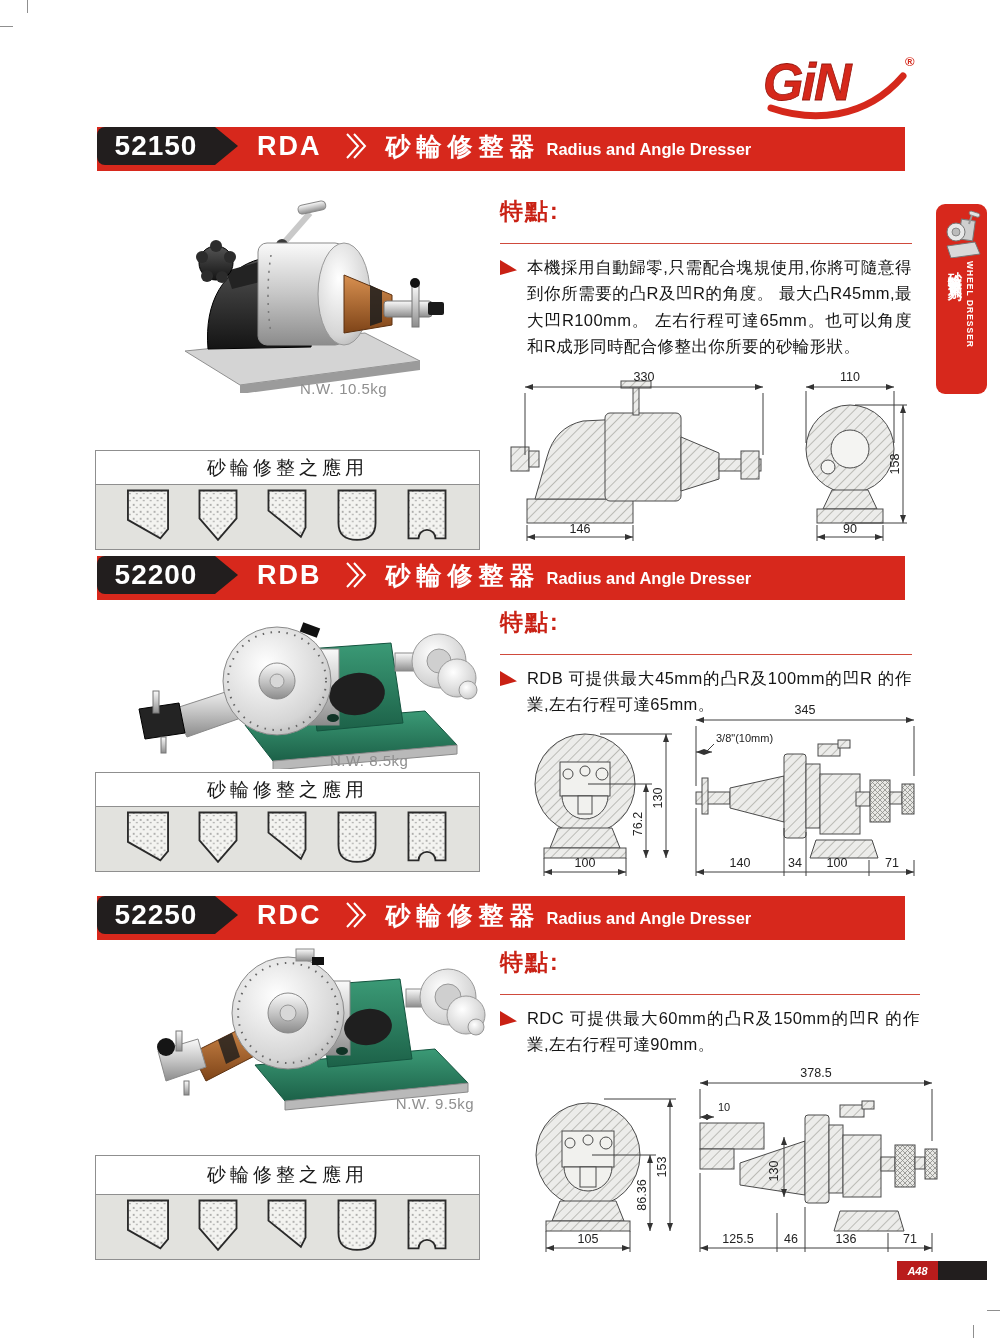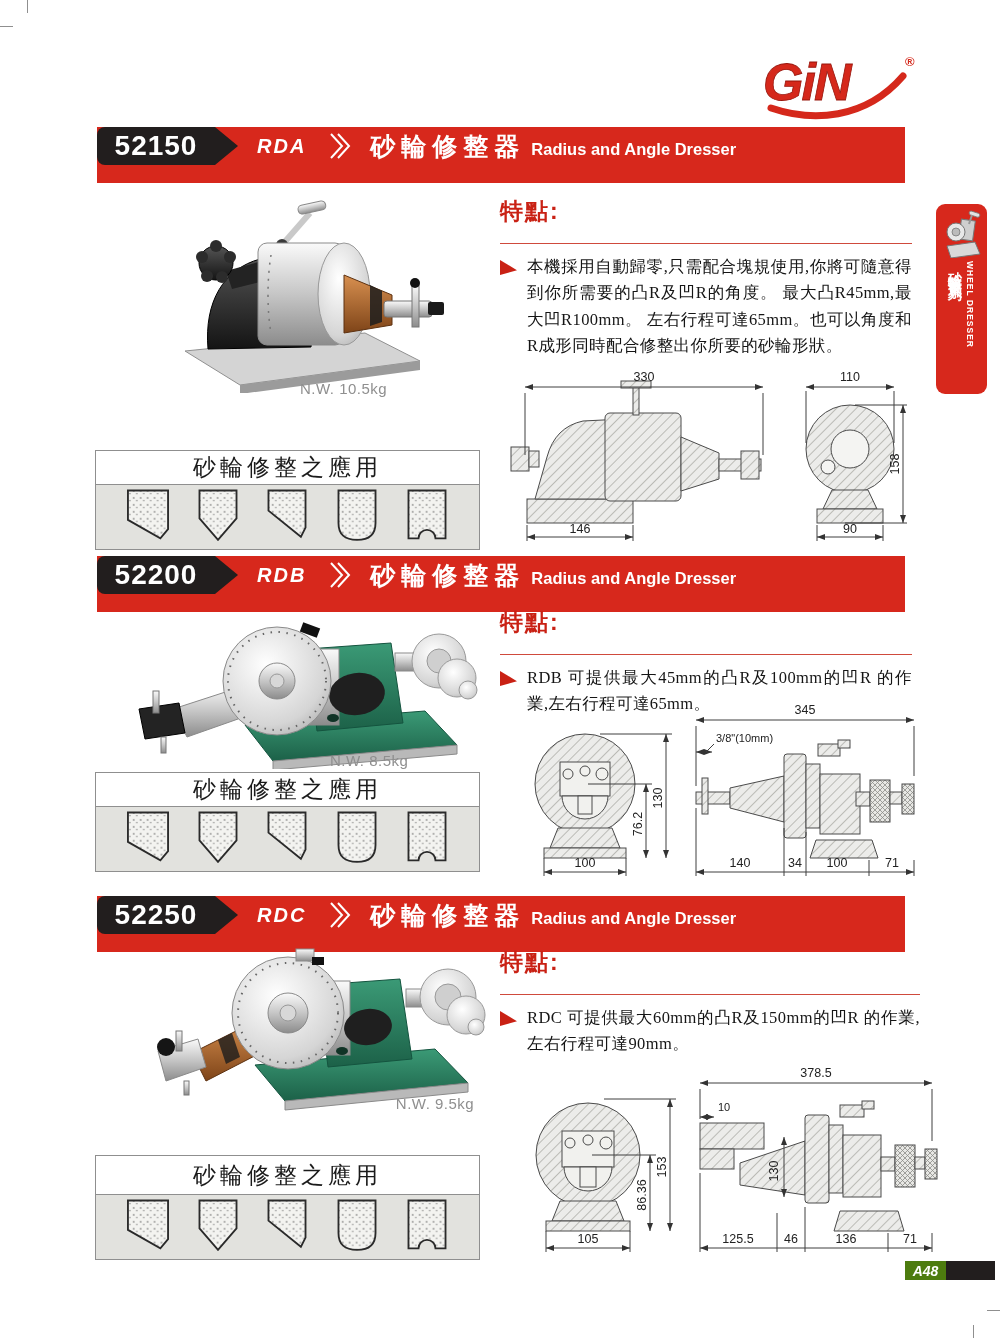--- a/index.html
+++ b/index.html
@@ -1,61 +1,61 @@
 <!DOCTYPE html>
 <html><head>
 <meta charset="utf-8">
 <style>
   html,body{margin:0;padding:0;background:#fff;}
   .page{position:relative;width:1000px;height:1338px;background:#ffffff;overflow:hidden;
         font-family:"Liberation Sans","DejaVu Sans",sans-serif;color:#111;}
   .crop{position:absolute;background:#8f8f8f;}
 
   
-  .hdr{position:absolute;left:97px;width:808px;height:56px;background:#d7281c;}
+  .hdr{position:absolute;left:97px;width:808px;height:44px;background:#d7281c;}
   .hdr-black{position:absolute;left:0;top:0;width:118px;height:38px;background:#221e1e;
              border-radius:8px 0 0 8px;display:flex;align-items:center;justify-content:center;z-index:2;}
   .hdr-black::after{content:"";position:absolute;left:118px;top:0;width:0;height:0;
              border-top:19px solid transparent;border-bottom:19px solid transparent;border-left:23px solid #221e1e;}
   .model{color:#fff;font-size:28px;font-weight:bold;letter-spacing:1px;}
   .hdr-content{position:absolute;left:160px;top:0;height:38px;display:flex;align-items:center;}
-  .code{color:#fff;font-size:20px;font-weight:bold;letter-spacing:2px;font-style:italic;}
+  .code{color:#fff;font-size:27px;font-weight:bold;letter-spacing:2px;}
   .chev{margin:0 18px 0 22px;}
   .title-zh{color:#fff;font-size:25px;font-weight:bold;letter-spacing:6px;}
   .title-en{color:#fff;font-size:16.5px;font-weight:bold;margin-left:6px;padding-top:6px;}
 
   
   .features{position:absolute;width:412px;}
   .feat-head{color:#c92114;font-size:23px;font-weight:bold;letter-spacing:2px;
              padding-bottom:16px;border-bottom:1.5px solid #cf4a3c;margin-bottom:10px;}
   .bullet{position:relative;padding-left:27px;font-size:16.5px;line-height:1.6;color:#151515;
-          letter-spacing:0.4px;margin-bottom:4px;text-align:justify;font-family:Liberation Serif, serif;}
+          letter-spacing:0.4px;margin-bottom:4px;text-align:justify;}
   .bullet::before{content:"";position:absolute;left:0;top:6px;width:17px;height:15px;background:#c92114;
           clip-path:polygon(0 0,100% 68%,0 100%);}
 
   
   .appbox{position:absolute;width:385px;border:1.5px solid #8f8f8f;background:#fff;box-sizing:border-box;}
   .app-title{height:33px;display:flex;align-items:center;justify-content:center;
-             font-size:23px;letter-spacing:4px;color:#1a1a1a;}
+             font-size:19px;letter-spacing:4px;color:#1a1a1a;}
   .app-band{background:#e2e2de;border-top:1.5px solid #8f8f8f;display:flex;align-items:flex-start;
             justify-content:space-evenly;padding:4px 10px 6px 10px;}
 
   .nw{position:absolute;color:#8f8f8f;font-size:15px;letter-spacing:0.5px;}
 
   
   .sidetab{position:absolute;left:936px;top:204px;width:51px;height:190px;background:#d7281c;
            border-radius:9px;display:flex;flex-direction:column;align-items:center;padding-top:6px;box-sizing:border-box;}
   .sidetab-texts{display:flex;flex-direction:row;align-items:flex-start;margin-top:3px;}
   .side-zh{writing-mode:vertical-rl;color:#fff;font-size:14px;font-weight:bold;letter-spacing:3px;line-height:1;}
   .side-en{writing-mode:vertical-rl;color:#fff;font-size:8.5px;font-weight:bold;letter-spacing:1px;margin-left:2px;}
 
   
   .pagebadge{position:absolute;left:897px;top:1261px;display:flex;height:19px;}
-  .pagebadge .red{background:#4d7c0f;width:41px;display:flex;align-items:center;justify-content:center;
-                  color:#fff;font-weight:bold;font-size:14px;font-style:italic;margin-left:8px;}
+  .pagebadge .red{background:#b91c1c;width:41px;display:flex;align-items:center;justify-content:center;
+                  color:#fff;font-weight:bold;font-size:11px;font-style:italic;}
   .pagebadge .black{background:#221e1e;width:49px;}
 
   
   svg text{font-family:"Liberation Sans","DejaVu Sans",sans-serif;}
   .dimtxt{font-size:12.5px;fill:#222;}
   .dimtxt-s{font-size:11px;fill:#222;}
 </style>
 </head>
 <body>
 

